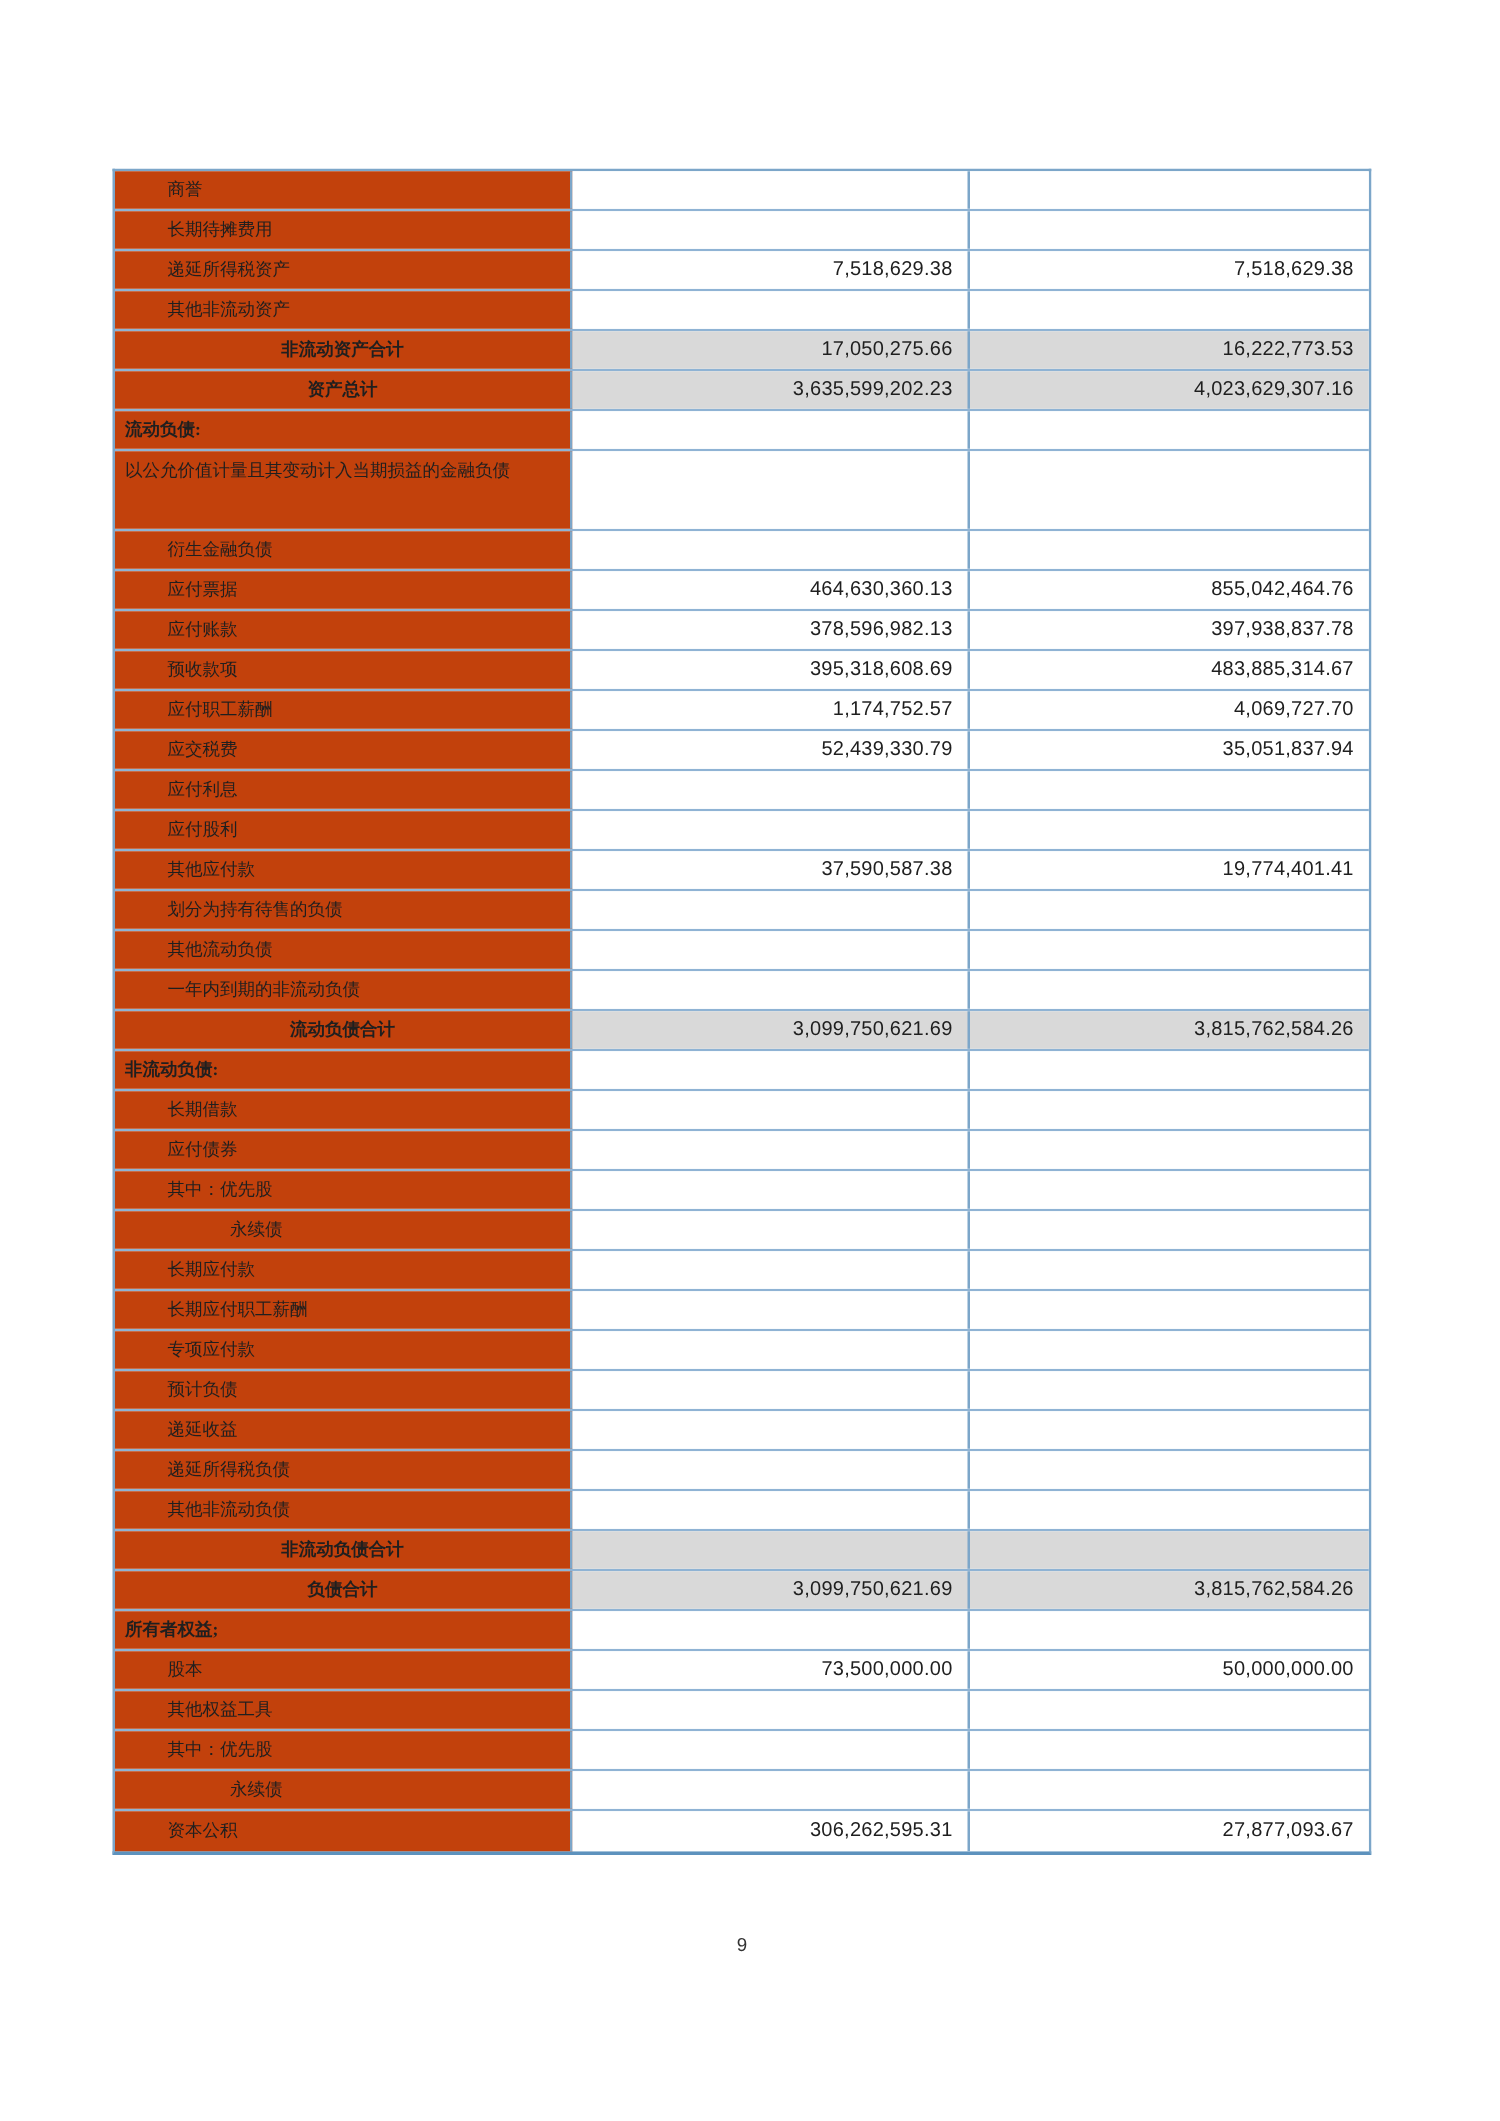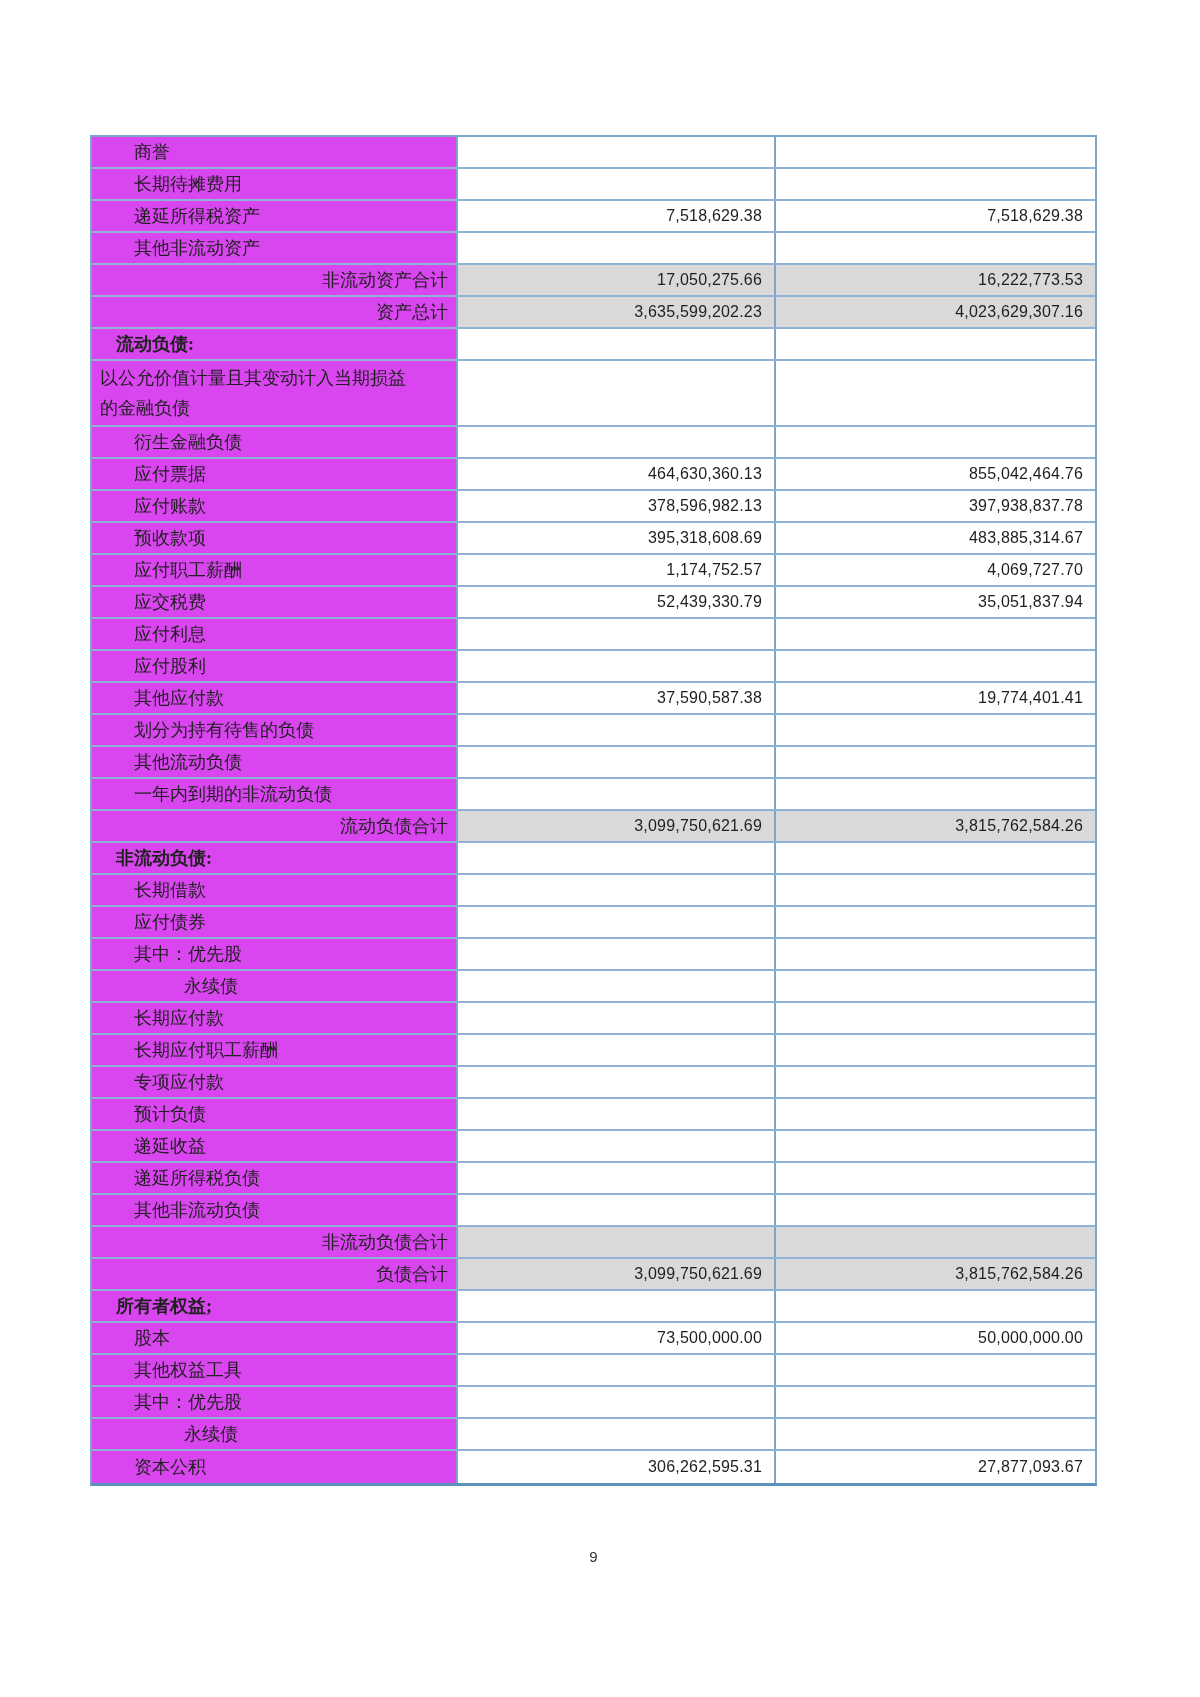--- a/index.html
+++ b/index.html
@@ -30,23 +30,23 @@
   .row:last-child{border-bottom:none;}
   .cell{
     box-sizing:border-box;
     display:flex;
     align-items:center;
     overflow:hidden;
   }
   .c1{
     width:36.5%;
     border-right:2px solid #7ca6c9;
-    background:#d946ef;
+    background:#c2410c;
     font-family:"Liberation Serif","DejaVu Serif",serif;
-    font-size:18px;
+    font-size:14px;
     padding:2px 8px 2px 42px;
   }
   .c2{
     width:31.7%;
     border-right:2px solid #7ca6c9;
     background:#ffffff;
     justify-content:flex-end;
     font-size:16px;
     padding:2px 12px 2px 4px;
     letter-spacing:0.2px;
@@ -60,27 +60,27 @@
     letter-spacing:0.2px;
   }
   
   .row.item-deep .c1{padding-left:92px;align-items:center;}
   
   .row.item-flush .c1{padding-left:8px;align-items:flex-start;}
   .row.item-flush{min-height:64px;}
   .row.item-flush .c1 span{display:block;max-width:322px;line-height:30px;}
   
   .row.section .c1{
-    padding-left:24px;
+    padding-left:8px;
     font-weight:bold;
   }
   
   .row.total .c1{
-    font-weight:normal;
-    justify-content:flex-end;
+    font-weight:bold;
+    justify-content:center;
     text-align:center;
     padding-left:8px;
   }
   .row.total .c2,.row.total .c3{background:#d9d9d9;}
   .page-number{
     position:absolute;
     top:1548px;left:0;
     width:1007px;
     margin-left:90px;
     text-align:center;

